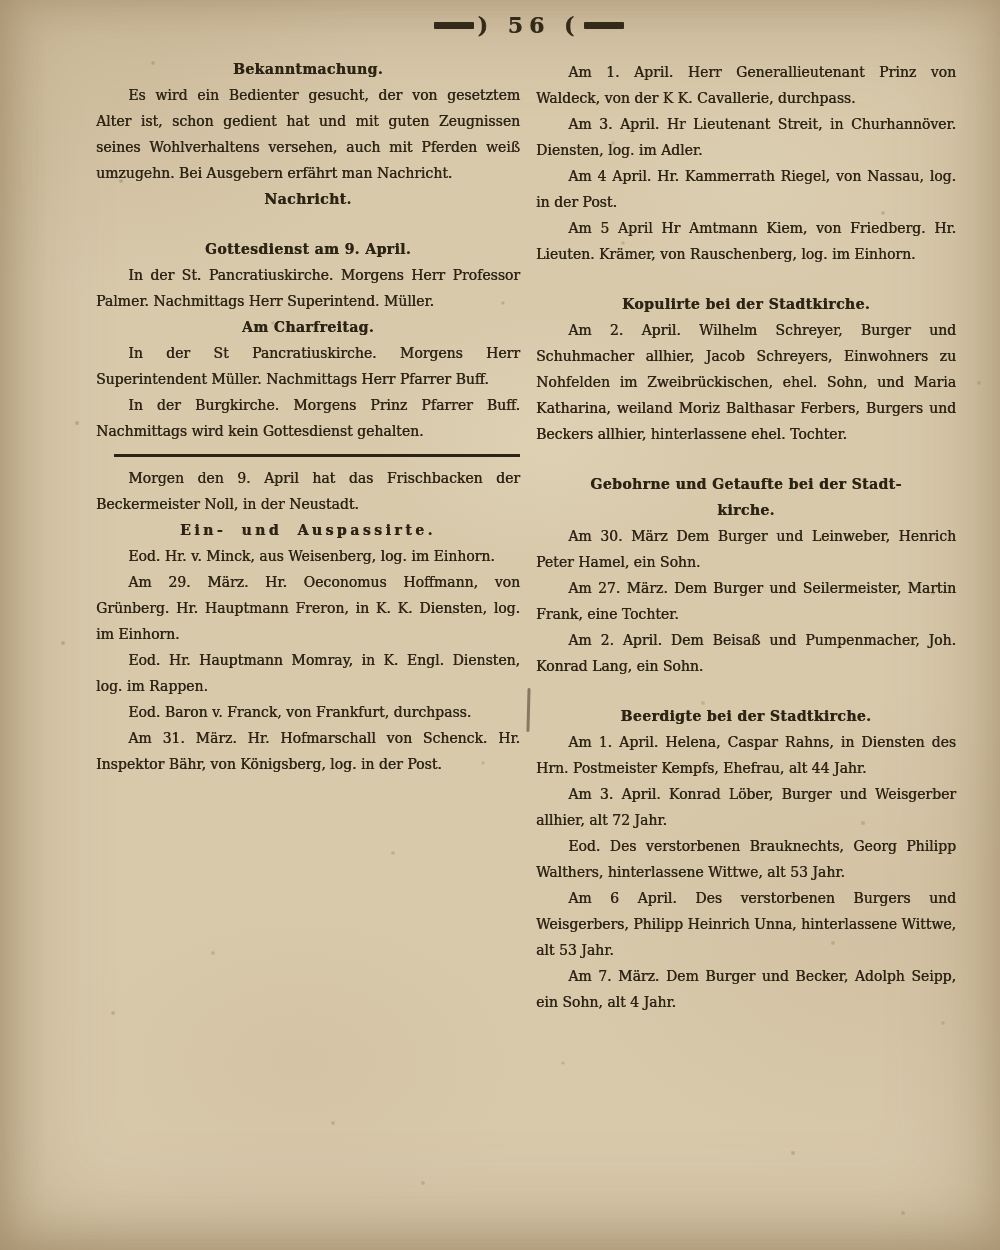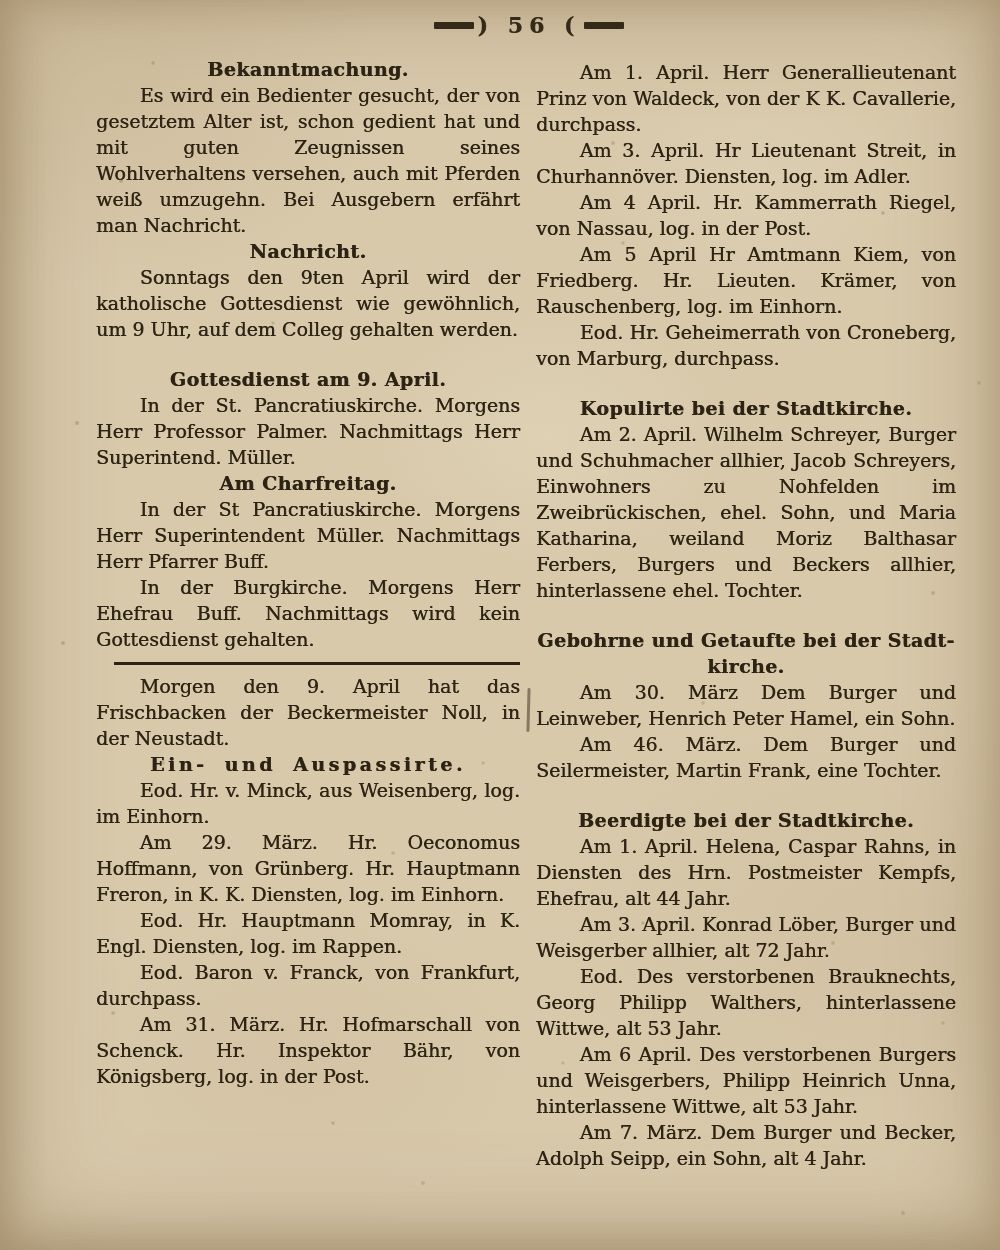--- a/index.html
+++ b/index.html
@@ -28,21 +28,21 @@
     padding-left:58px; gap:4px;
   }
   .dash { display:inline-block; width:40px; height:7px; background:#342a19; border-radius:1px; }
   .pagenum {
     font-size:22px; font-weight:bold; letter-spacing:6px; color:#342a19;
     text-shadow:0.4px 0 0 rgba(52,42,25,0.8);
   }
 
   .col {
     position:absolute;
-    font-size:19px; line-height:26px;
+    font-size:14px; line-height:26px;
     text-align:justify;
     hyphens:auto; -webkit-hyphens:auto;
     text-shadow:0.45px 0 0 rgba(45,35,20,0.85);
   }
   .col-left  { left:96px;  top:56px; width:424px; }
   .col-right { left:536px; top:48px; width:420px;margin-top:11px; }
 
   .paragraph { text-indent:2.3em; }
   .heading   { text-align:center; font-weight:bold; white-space:pre-line; letter-spacing:0.4px; }
   .gap-above { margin-top:24px; }
@@ -85,47 +85,46 @@
   <div class="pagehead">
     <span class="dash"></span>
     <span class="pagenum">) 56 (</span>
     <span class="dash"></span>
   </div>
 
   <div class="col col-left" id="col-left">
       <div class="heading">Bekanntmachung.</div>
       <div class="paragraph">Es wird ein Bedienter gesucht, der von gesetztem Alter ist, schon gedient hat und mit guten Zeugnissen seines Wohlverhaltens versehen, auch mit Pferden weiß umzugehn. Bei Ausgebern erfährt man Nachricht.</div>
       <div class="heading">Nachricht.</div>
-      <div class="paragraph">Sonntags den 9ten April wird der katholische Gottesdienst wie gewöhnlich, um 9 Uhr, auf dem Colleg gehalten werden.</div>
       <div class="heading gap-above">Gottesdienst am 9. April.</div>
       <div class="paragraph">In der St. Pancratiuskirche. Morgens Herr Professor Palmer. Nachmittags Herr Superintend. Müller.</div>
       <div class="heading">Am Charfreitag.</div>
       <div class="paragraph">In der St Pancratiuskirche. Morgens Herr Superintendent Müller. Nachmittags Herr Pfarrer Buff.</div>
-      <div class="paragraph">In der Burgkirche. Morgens Herr Ehefrau Buff. Nachmittags wird kein Gottesdienst gehalten.</div>
+      <div class="paragraph">In der Burgkirche. Morgens Prinz Pfarrer Buff. Nachmittags wird kein Gottesdienst gehalten.</div>
       <div class="rule"></div>
       <div class="paragraph">Morgen den 9. April hat das Frischbacken der Beckermeister Noll, in der Neustadt.</div>
       <div class="heading letterspaced">Ein- und Auspassirte.</div>
       <div class="paragraph">Eod. Hr. v. Minck, aus Weisenberg, log. im Einhorn.</div>
       <div class="paragraph">Am 29. März. Hr. Oeconomus Hoffmann, von Grünberg. Hr. Hauptmann Freron, in K. K. Diensten, log. im Einhorn.</div>
       <div class="paragraph">Eod. Hr. Hauptmann Momray, in K. Engl. Diensten, log. im Rappen.</div>
       <div class="paragraph">Eod. Baron v. Franck, von Frankfurt, durchpass.</div>
       <div class="paragraph">Am 31. März. Hr. Hofmarschall von Schenck. Hr. Inspektor Bähr, von Königsberg, log. in der Post.</div>
     </div>
   <div class="col col-right" id="col-right">
       <div class="paragraph">Am 1. April. Herr Generallieutenant Prinz von Waldeck, von der K K. Cavallerie, durchpass.</div>
       <div class="paragraph">Am 3. April. Hr Lieutenant Streit, in Churhannöver. Diensten, log. im Adler.</div>
       <div class="paragraph">Am 4 April. Hr. Kammerrath Riegel, von Nassau, log. in der Post.</div>
       <div class="paragraph">Am 5 April Hr Amtmann Kiem, von Friedberg. Hr. Lieuten. Krämer, von Rauschenberg, log. im Einhorn.</div>
-      <div class="paragraph">Eod. Hr. Geheimerrath von Croneberg, von Marburg, durchpass.</div>
       <div class="heading gap-above">Kopulirte bei der Stadtkirche.</div>
       <div class="paragraph">Am 2. April. Wilhelm Schreyer, Burger und Schuhmacher allhier, Jacob Schreyers, Einwohners zu Nohfelden im Zweibrückischen, ehel. Sohn, und Maria Katharina, weiland Moriz Balthasar Ferbers, Burgers und Beckers allhier, hinterlassene ehel. Tochter.</div>
       <div class="heading gap-above">Gebohrne und Getaufte bei der Stadt-
 kirche.</div>
       <div class="paragraph">Am 30. März Dem Burger und Leinweber, Henrich Peter Hamel, ein Sohn.</div>
-      <div class="paragraph">Am 46. März. Dem Burger und Seilermeister, Martin Frank, eine Tochter.</div>
+      <div class="paragraph">Am 27. März. Dem Burger und Seilermeister, Martin Frank, eine Tochter.</div>
+      <div class="paragraph">Am 2. April. Dem Beisaß und Pumpenmacher, Joh. Konrad Lang, ein Sohn.</div>
       <div class="heading gap-above">Beerdigte bei der Stadtkirche.</div>
       <div class="paragraph">Am 1. April. Helena, Caspar Rahns, in Diensten des Hrn. Postmeister Kempfs, Ehefrau, alt 44 Jahr.</div>
       <div class="paragraph">Am 3. April. Konrad Löber, Burger und Weisgerber allhier, alt 72 Jahr.</div>
       <div class="paragraph">Eod. Des verstorbenen Brauknechts, Georg Philipp Walthers, hinterlassene Wittwe, alt 53 Jahr.</div>
       <div class="paragraph">Am 6 April. Des verstorbenen Burgers und Weisgerbers, Philipp Heinrich Unna, hinterlassene Wittwe, alt 53 Jahr.</div>
       <div class="paragraph">Am 7. März. Dem Burger und Becker, Adolph Seipp, ein Sohn, alt 4 Jahr.</div>
     </div>
 
   <div class="smudge"></div>
   <div class="speckles"></div>

